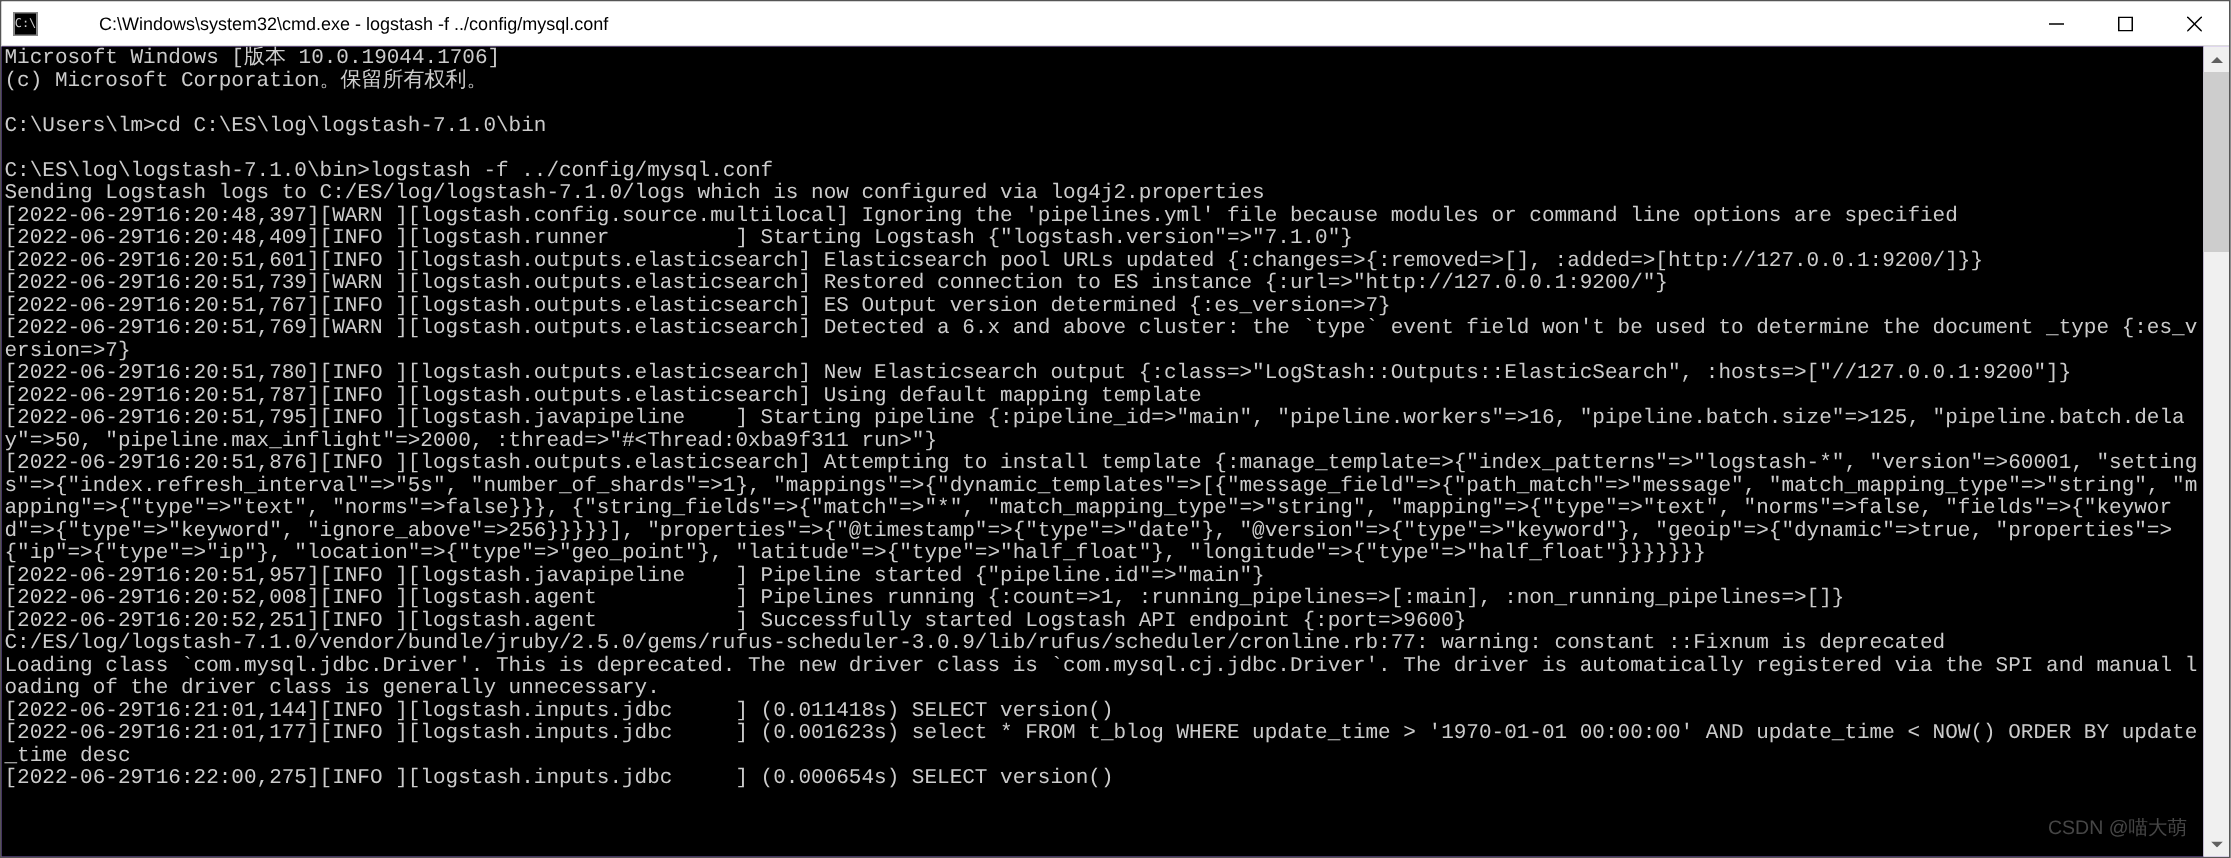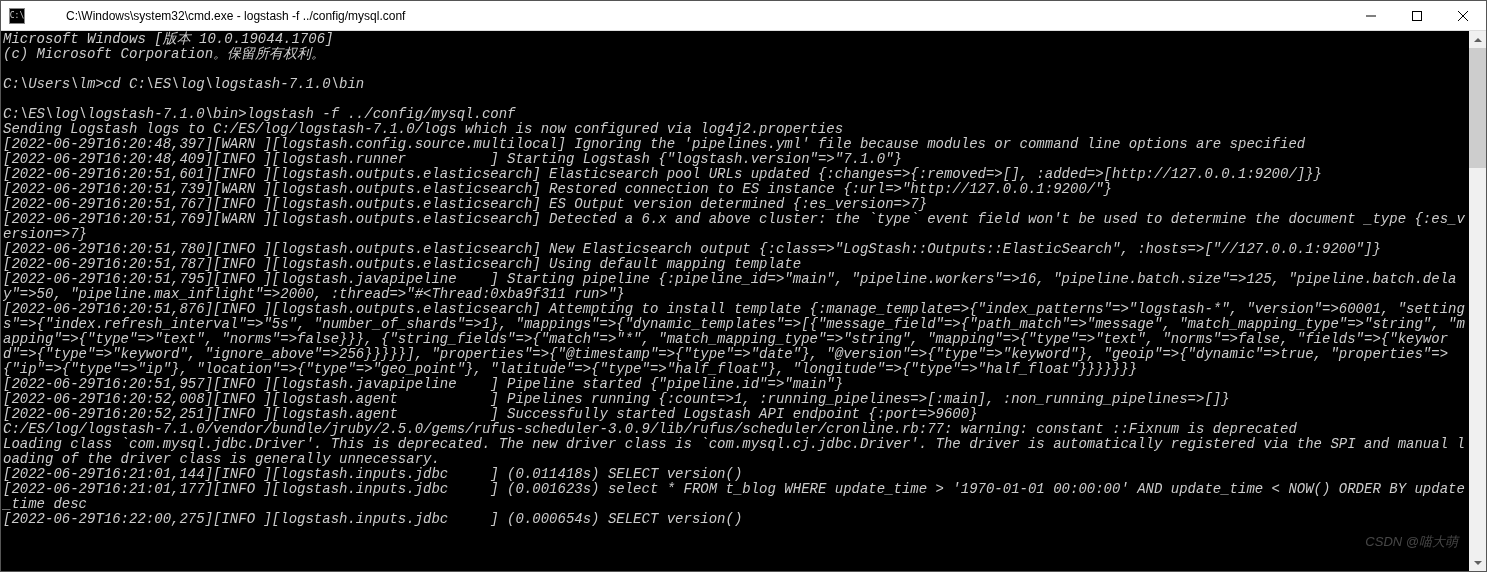--- a/index.html
+++ b/index.html
@@ -4,27 +4,27 @@
 <style>
   * { margin: 0; padding: 0; box-sizing: border-box; }
   body { font-family: "Segoe UI", Tahoma, sans-serif; background: #fff; overflow: hidden; width: 1487px; height: 572px; }
   .window { width: 1487px; height: 572px; border: 1px solid #555; display: flex; flex-direction: column; background: #fff; }
   .titlebar { height: 30px; background: #fff; display: flex; align-items: center; border-bottom: 1px solid #ddd; flex-shrink: 0; }
   .title-icon { width: 16px; height: 16px; margin: 0 6px 0 8px; background: #000; border: 1px solid #888; display: inline-flex; align-items: center; justify-content: center; color: #ccc; font-size: 8px; font-family: Consolas, monospace; }
   .title-text { font-size: 12px; color: #000; flex: 1; white-space: nowrap; overflow: hidden; margin-left: 35px; }
   .win-controls { display: flex; height: 100%; }
   .win-btn { width: 46px; height: 100%; display: flex; align-items: center; justify-content: center; font-size: 10px; color: #000; cursor: pointer; }
   .win-btn svg { width: 10px; height: 10px; }
-  .terminal-wrap { flex: 1; display: flex; background: #6d28d9; position: relative; font-style: italic; }
+  .terminal-wrap { flex: 1; display: flex; background: #6d28d9; position: relative; }
   .terminal { flex: 1; background: #000; color: #ccc; font-family: "NSimSun","SimSun",Consolas,"Courier New",monospace; font-size: 14px; line-height: 15px; white-space: pre-wrap; word-break: break-all; padding: 1px 2px; overflow: hidden; letter-spacing: 0; }
   .scrollbar { width: 17px; background: #f0f0f0; display: flex; flex-direction: column; }
   .scroll-btn { height: 17px; background: #f0f0f0; display: flex; align-items: center; justify-content: center; color: #606060; font-size: 8px; cursor: pointer; }
   .scroll-track { flex: 1; background: #f0f0f0; position: relative; }
   .scroll-thumb { position: absolute; left: 0; right: 0; top: 0; height: 120px; background: #cdcdcd; }
-  .watermark { position: absolute; right: 28px; bottom: 20px; color: rgba(200,200,200,0.35); font-size: 13px; font-family: "Microsoft YaHei", sans-serif; pointer-events: none; }
+  .watermark { position: absolute; right: 28px; bottom: 10px; color: rgba(200,200,200,0.35); font-size: 13px; font-family: "Microsoft YaHei", sans-serif; pointer-events: none; }
 </style>
 </head>
 <body>
 
 <div class="window">
   <div class="titlebar">
     <span class="title-icon">C:\</span>
     <span class="title-text">C:\Windows\system32\cmd.exe - logstash  -f ../config/mysql.conf</span>
     <div class="win-controls">
       <div class="win-btn">

